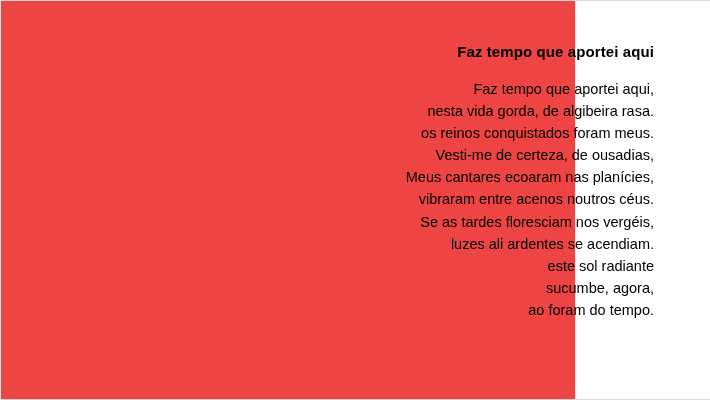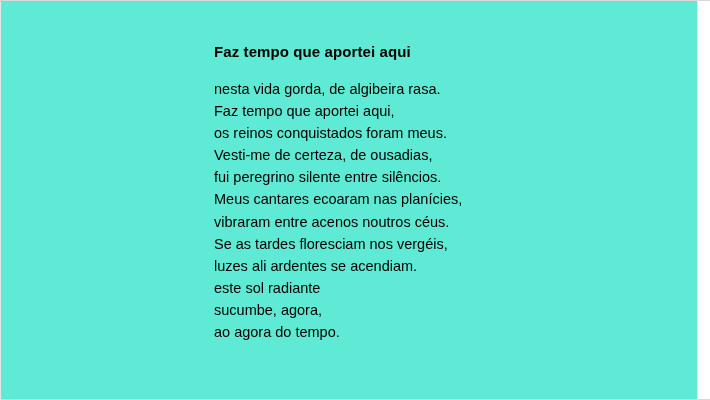--- a/index.html
+++ b/index.html
@@ -8,24 +8,25 @@
   }
   body {
     width: 710px;
     height: 400px;
     background: #ffffff;
     font-family: "Liberation Sans", sans-serif;
     overflow: hidden;
   }
   .page {
     position: relative;
-    width: 698px;
+    width: 576px;
     height: 400px;
-    background: #5eead4;
+    background: #ef4444;
     box-sizing: border-box;
+    text-align: right;
   }
   .border-top,
   .border-bottom {
     position: absolute;
     left: 0;
     width: 710px;
     height: 1px;
     background: #d9d9d9;
   }
   .border-top { top: 0; }
@@ -70,27 +71,26 @@
 
 <div class="page">
   <div class="border-top"></div>
   <div class="border-bottom"></div>
   <div class="border-left"></div>
   <div class="border-right"></div>
 
   <div class="poem">
     <h1 class="poem-title">Faz tempo que aportei aqui</h1>
     <div class="poem-body">
+      <div class="poem-line">Faz tempo que aportei aqui,</div>
       <div class="poem-line">nesta vida gorda, de algibeira rasa.</div>
-      <div class="poem-line">Faz tempo que aportei aqui,</div>
       <div class="poem-line">os reinos conquistados foram meus.</div>
       <div class="poem-line">Vesti-me de certeza, de ousadias,</div>
-      <div class="poem-line">fui peregrino silente entre silêncios.</div>
       <div class="poem-line">Meus cantares ecoaram nas planícies,</div>
       <div class="poem-line">vibraram entre acenos noutros céus.</div>
       <div class="poem-line">Se as tardes floresciam nos vergéis,</div>
       <div class="poem-line">luzes ali ardentes se acendiam.</div>
       <div class="poem-line">este sol radiante</div>
       <div class="poem-line">sucumbe, agora,</div>
-      <div class="poem-line">ao agora do tempo.</div>
+      <div class="poem-line">ao foram do tempo.</div>
     </div>
   </div>
 </div>
 
 </body></html>

